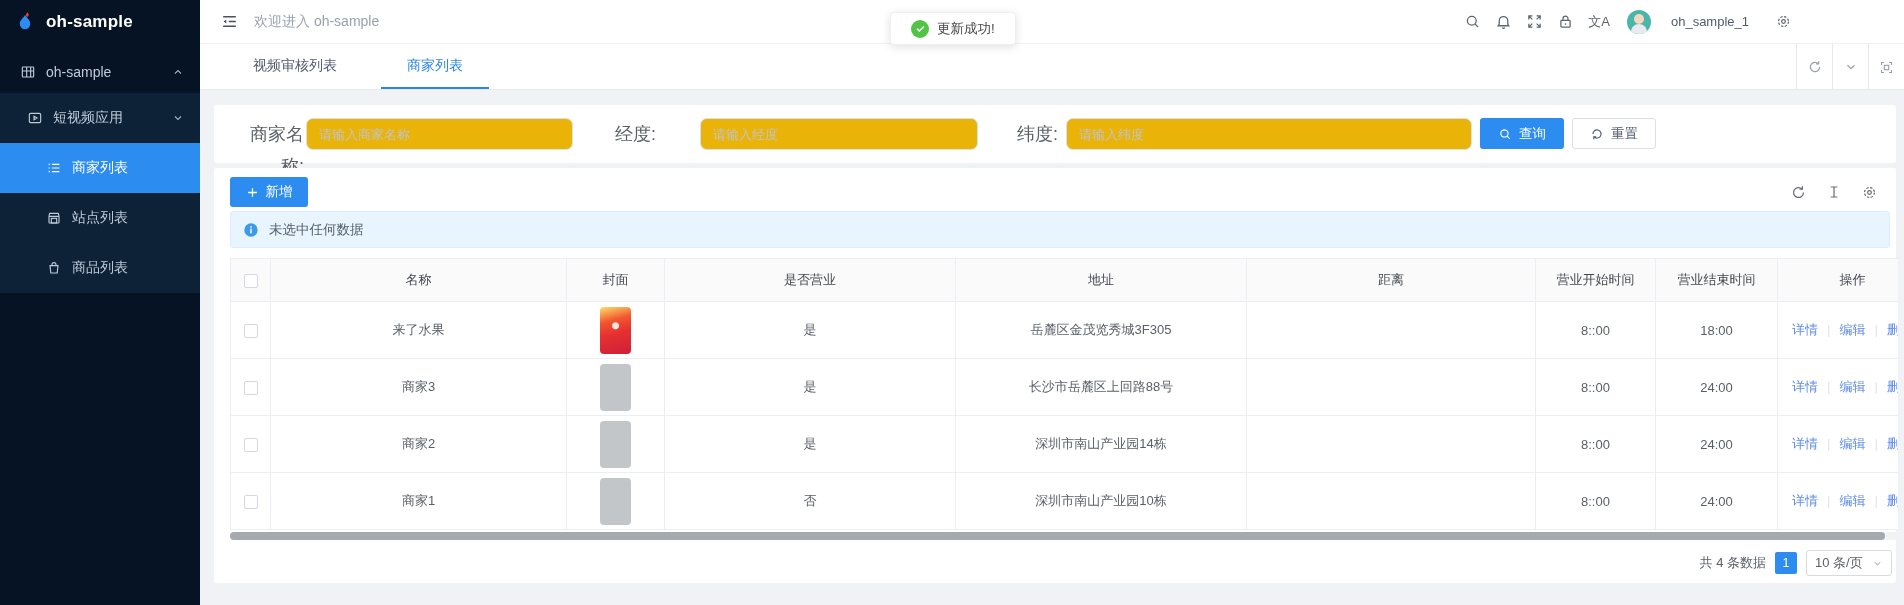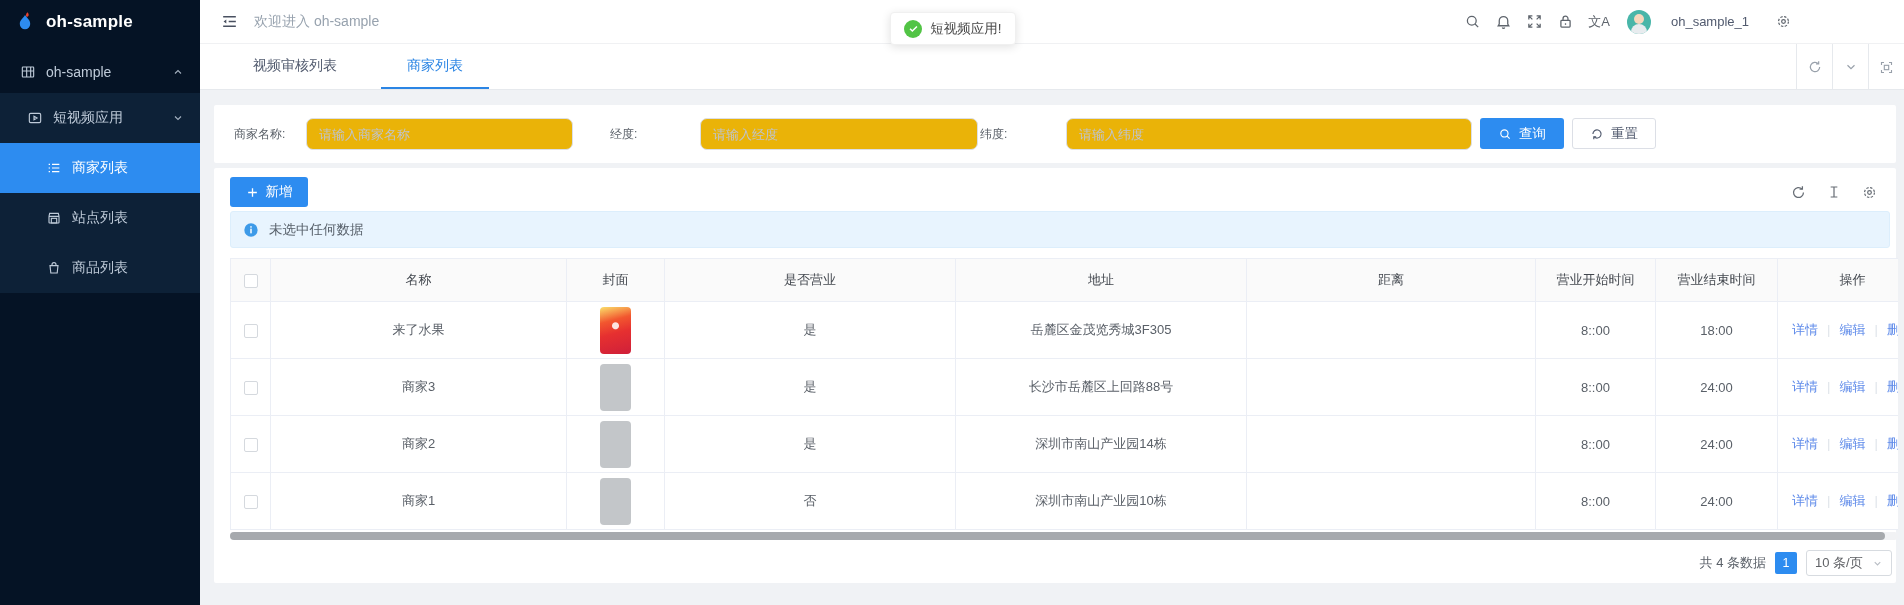--- a/index.html
+++ b/index.html
@@ -37,21 +37,21 @@
   .tab { display:flex; align-items:center; padding:0 26px; font-size:14px; color:#515a6e; cursor:pointer; border-bottom:2px solid transparent; }
   .tab:first-child { margin-left:27px; margin-right:18px; }
   .tab.active { color:#2b85e4; border-bottom-color:#2b85e4; }
   .tabbar-controls { position:absolute; right:0; top:0; height:46px; display:flex; }
   .tabctl { width:36px; height:46px; display:flex; align-items:center; justify-content:center; border-left:1px solid #e6e9ed; color:#98a0aa; cursor:pointer; }
 
   .workspace { height:515px; background:#f0f2f5; padding:15px 8px 0 14px; }
 
   
   .filter-card { position:relative; height:58px; background:#fff; border-radius:2px; margin-bottom:5px; }
-  .f-label { position:absolute; top:13px; height:32px; line-height:32px; font-size:12px; color:#5a6068; }
+  .f-label { position:absolute; top:13px; height:32px; line-height:32px; font-size:18px; color:#5a6068; text-align:right; }
   .f-input { position:absolute; top:13px; height:32px; border:1px solid #dcdfe6; border-radius:7px; padding:0 12px; font-size:13px; color:#515a6e; font-family:inherit; outline:none; background:#eab308; }
   .f-input::placeholder { color:#bfc4cc; }
   #lbl-name { left:20px; width:70px; }   #inp-name { left:92px;  width:267px; }
   #lbl-lng  { left:396px; width:46px; }  #inp-lng  { left:486px; width:278px; }
   #lbl-lat  { left:766px; width:78px; }  #inp-lat  { left:852px; width:406px; }
   .btn { display:inline-flex; align-items:center; justify-content:center; gap:7px; height:31px; border-radius:3px; font-size:13.5px; cursor:pointer; border:1px solid transparent; font-family:inherit; }
   .btn-primary { background:#2d8cf0; color:#fff; }
   .btn-plain { background:#fff; color:#515a6e; border-color:#dcdfe6; }
   #btn-search { position:absolute; left:1266px; top:13px; width:84px; }
   #btn-reset  { position:absolute; left:1358px; top:13px; width:84px; }
@@ -404,14 +404,14 @@
     </div>
   </div>
 </div>
 
 <div class="toast">
   <span class="toast-check">
     <svg width="11" height="11" viewBox="0 0 24 24" fill="none" stroke="#fff" stroke-width="3.2">
         <path d="M4.5 12.5l5 5 10-10"></path>
       </svg>
   </span>
-  <span>短视频应用!</span>
+  <span>更新成功!</span>
 </div>
 
 </body></html>

